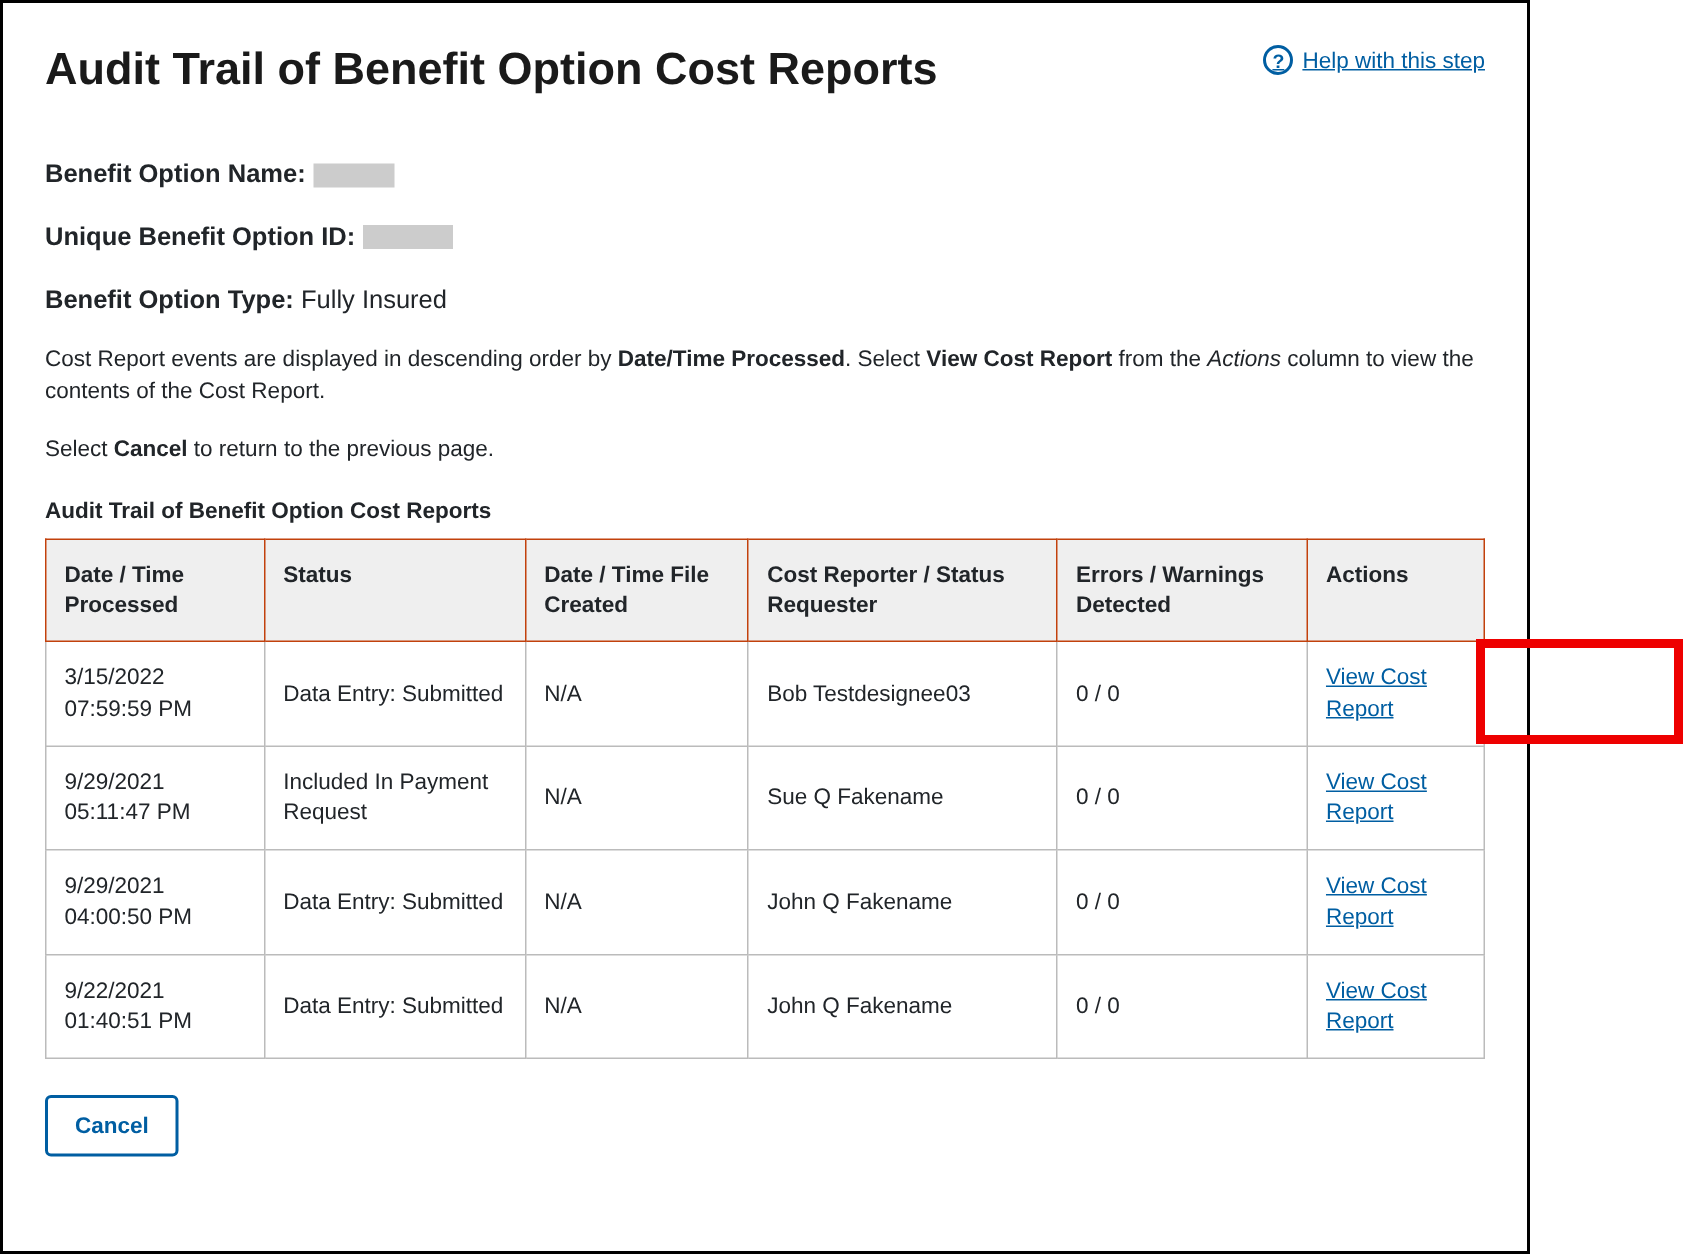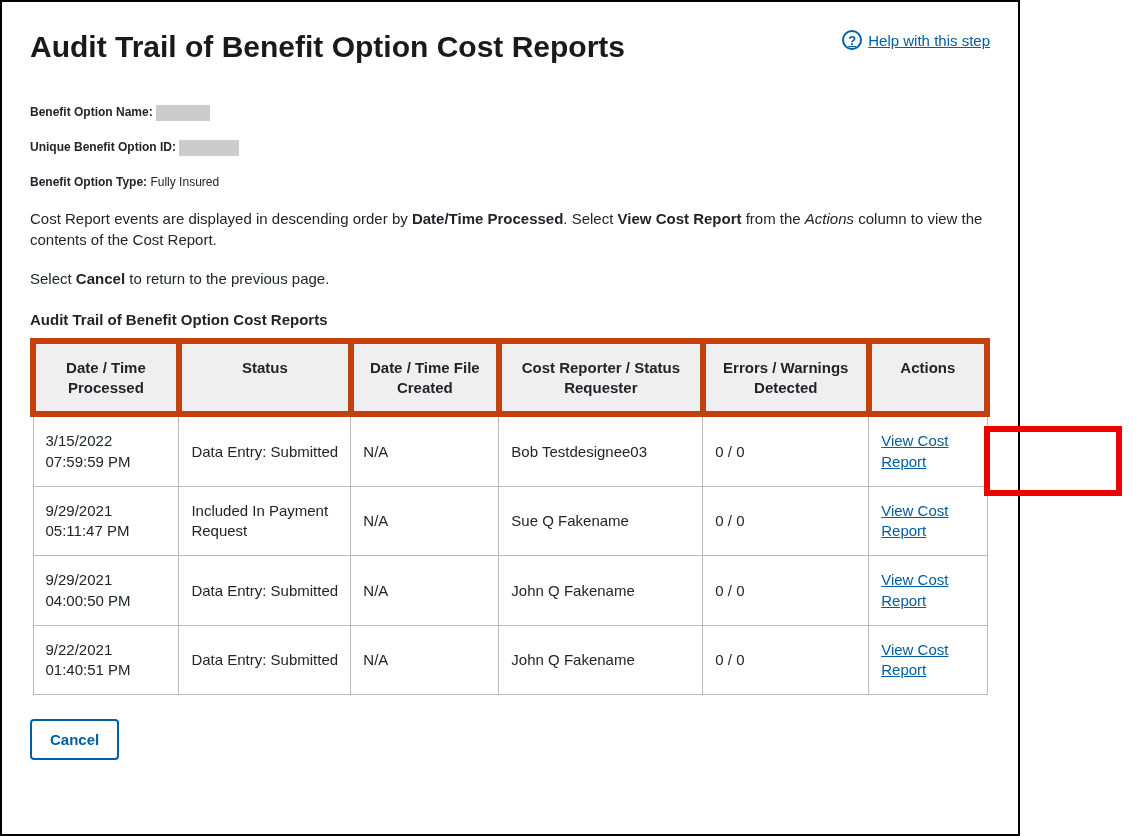--- a/index.html
+++ b/index.html
@@ -2,31 +2,31 @@
 <html><head>
   <meta charset="utf-8">
   <style>
     * { box-sizing: border-box; margin: 0; padding: 0; }
     body { font-family: -apple-system, BlinkMacSystemFont, "Segoe UI", Arial, sans-serif; background: #fff; color: #212529; }
     .container { width: 1020px; height: 836px; border: 2px solid #000; padding: 28px 28px; position: relative; }
     .header-row { display: flex; justify-content: space-between; align-items: flex-start; margin-bottom: 40px; }
     h1 { font-size: 30px; font-weight: 700; color: #1a1a1a; }
     .help-link { display: flex; align-items: center; gap: 6px; color: #005ea2; font-size: 15px; text-decoration: underline; cursor: pointer; }
     .help-icon { width: 20px; height: 20px; border: 2px solid #005ea2; border-radius: 50%; display: inline-flex; align-items: center; justify-content: center; font-weight: 700; font-size: 13px; text-decoration: none; }
-    .meta { margin-bottom: 16px; font-size: 12px; line-height: 1.4; }
+    .meta { margin-bottom: 16px; font-size: 17px; line-height: 1.4; }
     .meta-row { margin-bottom: 18px; }
     .meta-label { font-weight: 700; }
     .redacted { display: inline-block; background: #ccc; width: 54px; height: 16px; vertical-align: middle; }
     .redacted.wide { width: 60px; }
     .desc { font-size: 15px; margin-bottom: 18px; line-height: 1.4; }
     .desc b { font-weight: 700; }
     .desc i { font-style: italic; }
     .subhead { font-size: 15px; font-weight: 700; margin-top: 22px; margin-bottom: 10px; }
     table { width: 100%; border-collapse: collapse; font-size: 15px; }
-    th { background: #efefef; border: 6px solid #c2410c; padding: 14px 12px; text-align: center; font-weight: 700; vertical-align: top; line-height:1.3; }
+    th { background: #efefef; border: 1px solid #c2410c; padding: 14px 12px; text-align: left; font-weight: 700; vertical-align: top; line-height:1.3; }
     td { border: 1px solid #bbb; padding: 14px 12px; vertical-align: middle; line-height:1.35; }
     .action-link { color: #005ea2; text-decoration: underline; cursor: pointer; }
     .cancel-btn { margin-top: 24px; background: #fff; color: #005ea2; border: 2px solid #005ea2; border-radius: 4px; padding: 10px 18px; font-size: 15px; font-weight: 700; cursor: pointer; }
     .highlight-box { position: absolute; border: 6px solid #ee0000; pointer-events: none; }
   </style>
 </head>
 <body>
 
 <div class="container">
 

